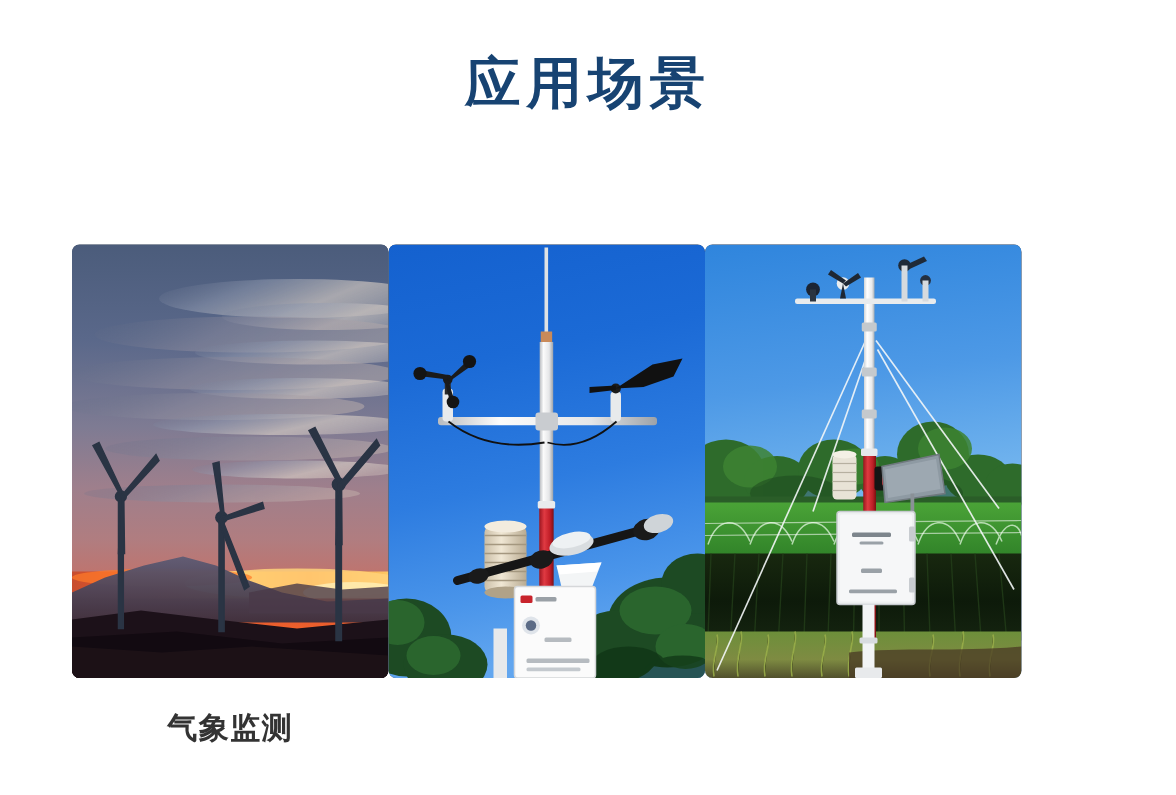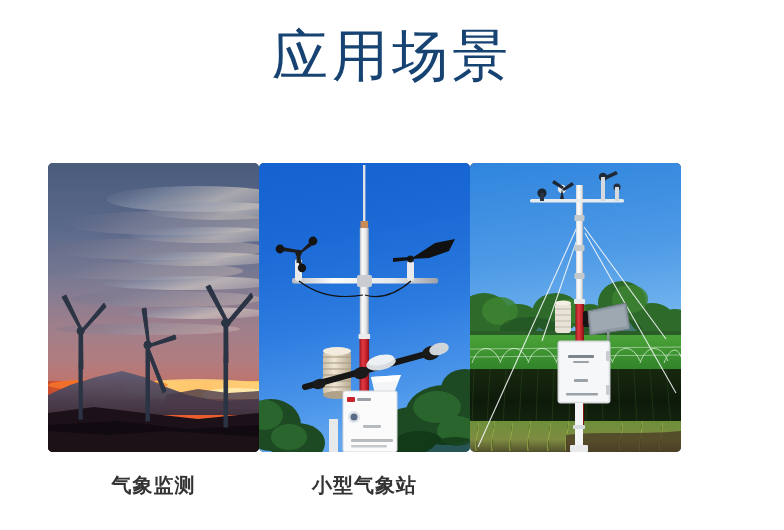--- a/index.html
+++ b/index.html
@@ -24,23 +24,23 @@
   .title-wrap {
     position: absolute;
     left: 0;
     top: 22px;
     width: 784px;
     text-align: center;
   }
   .page-title {
     display: inline-block;
     font-family: "DejaVu Sans", "Liberation Sans", sans-serif;
-    font-size: 56px;
+    font-size: 37px;
     line-height: 68px;
-    font-weight: 400;
+    font-weight: 700;
     letter-spacing: 4px;
     color: #174372;
     white-space: nowrap;
   }
 
   
   .cards {
     position: absolute;
     left: 48px;
     top: 163px;
@@ -306,21 +306,20 @@
           <rect x="98" y="235" width="14" height="3" rx="1" fill="#9aa0a6"></rect>
           <circle cx="95" cy="254" r="6" fill="#dfe4ea"></circle>
           <circle cx="95" cy="254" r="3.5" fill="#5b6b86"></circle>
           <rect x="104" y="262" width="18" height="3" rx="1" fill="#b6bbc0"></rect>
           <rect x="92" y="276" width="42" height="3" rx="1" fill="#b6bbc0"></rect>
           <rect x="92" y="282" width="36" height="2.5" rx="1" fill="#c4c9ce"></rect>
 
           <rect x="70" y="256" width="9" height="33" fill="#e7e9eb"></rect>
         </svg>
       </div>
-      <div class="caption">小型气象站</div>
     </div>
 
     <div class="card">
       <div class="photo">
         <svg viewBox="0 0 211 289" preserveAspectRatio="none" xmlns="http://www.w3.org/2000/svg">
           <defs>
             <linearGradient id="c3sky" x1="0" y1="0" x2="0.1" y2="1">
               <stop offset="0%" stop-color="#2f85dd"></stop>
               <stop offset="35%" stop-color="#4d99e6"></stop>
               <stop offset="65%" stop-color="#77b8ef"></stop>

